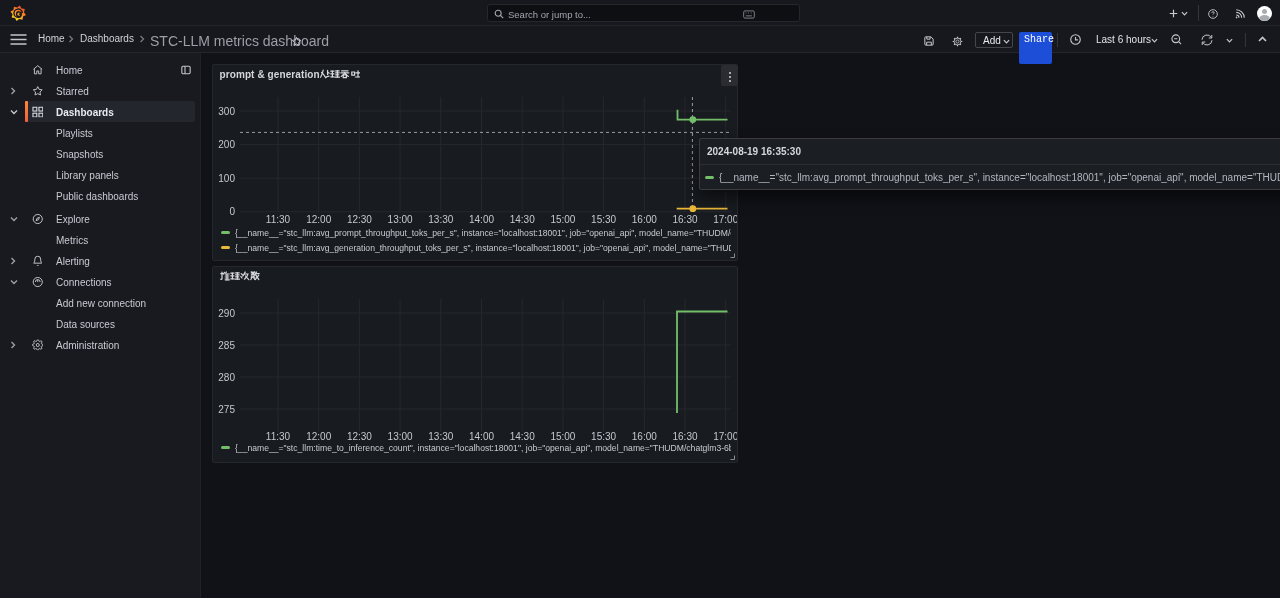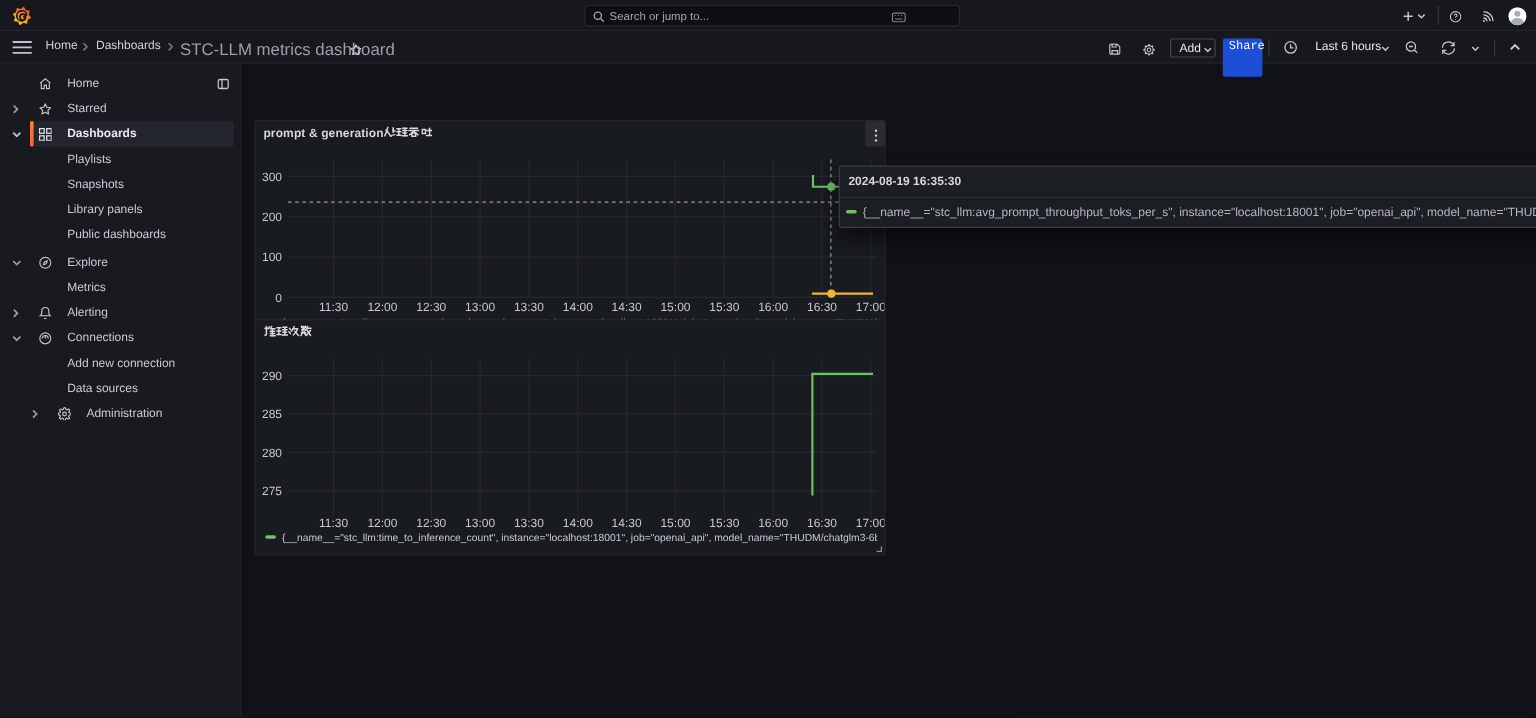--- a/index.html
+++ b/index.html
@@ -229,33 +229,33 @@
     </svg>
     <div class="nav-txt">Connections</div>
   </div>
   <div class="navitem" style="top:239px;">
       <div class="nav-txt">Add new connection</div>
     </div>
   <div class="navitem" style="top:260px;">
       <div class="nav-txt">Data sources</div>
     </div>
 
-  <div class="navitem" style="top:281px;margin-left:16px;">
+  <div class="navitem" style="top:281px;">
     <svg class="nav-chev" width="6" height="8" viewBox="0 0 6 8" fill="none" stroke="#9d9ea8" stroke-width="1.4">
         <path d="M1.5 1l3 3-3 3"></path>
       </svg>
     <svg class="nav-ico" viewBox="0 0 24 24" fill="none" stroke="#c5c6cf" stroke-width="2">
       <circle cx="12" cy="12" r="3.2"></circle>
       <path d="M19.4 15a1.7 1.7 0 0 0 .3 1.9l.1.1a2 2 0 1 1-2.8 2.8l-.1-.1a1.7 1.7 0 0 0-1.9-.3 1.7 1.7 0 0 0-1 1.5V21a2 2 0 1 1-4 0v-.1a1.7 1.7 0 0 0-1-1.6 1.7 1.7 0 0 0-1.9.3l-.1.1a2 2 0 1 1-2.8-2.8l.1-.1a1.7 1.7 0 0 0 .3-1.9 1.7 1.7 0 0 0-1.5-1H3a2 2 0 1 1 0-4h.1a1.7 1.7 0 0 0 1.6-1 1.7 1.7 0 0 0-.3-1.9l-.1-.1a2 2 0 1 1 2.8-2.8l.1.1a1.7 1.7 0 0 0 1.9.3h.1a1.7 1.7 0 0 0 1-1.5V3a2 2 0 1 1 4 0v.1a1.7 1.7 0 0 0 1 1.5 1.7 1.7 0 0 0 1.9-.3l.1-.1a2 2 0 1 1 2.8 2.8l-.1.1a1.7 1.7 0 0 0-.3 1.9v.1a1.7 1.7 0 0 0 1.5 1H21a2 2 0 1 1 0 4h-.1a1.7 1.7 0 0 0-1.5 1z"></path>
     </svg>
     <div class="nav-txt">Administration</div>
   </div>
 </div>
 
-<div class="panel" id="panel1" style="top:64px;margin-top:36px;">
+<div class="panel" id="panel1" style="top:64px;">
   <div class="ptitle">prompt &amp; generation<svg class="cjk" viewBox="0 0 24 24" fill="none" stroke="#d8d9e0" stroke-width="3.1" stroke-linecap="round">
         <path d="M8 2C7 8 5 14 1.5 20"></path>
         <path d="M4 8C8 11 11 15 14 21"></path>
         <path d="M14 21C16 19 19 18 22.5 17.5"></path>
         <path d="M19 3V13"></path>
         <path d="M19 7.5L23 10"></path>
       </svg><svg class="cjk" viewBox="0 0 24 24" fill="none" stroke="#d8d9e0" stroke-width="3.1" stroke-linecap="round">
         <path d="M2 5H10"></path>
         <path d="M2 11.5H10"></path>
         <path d="M6 5V19"></path>

